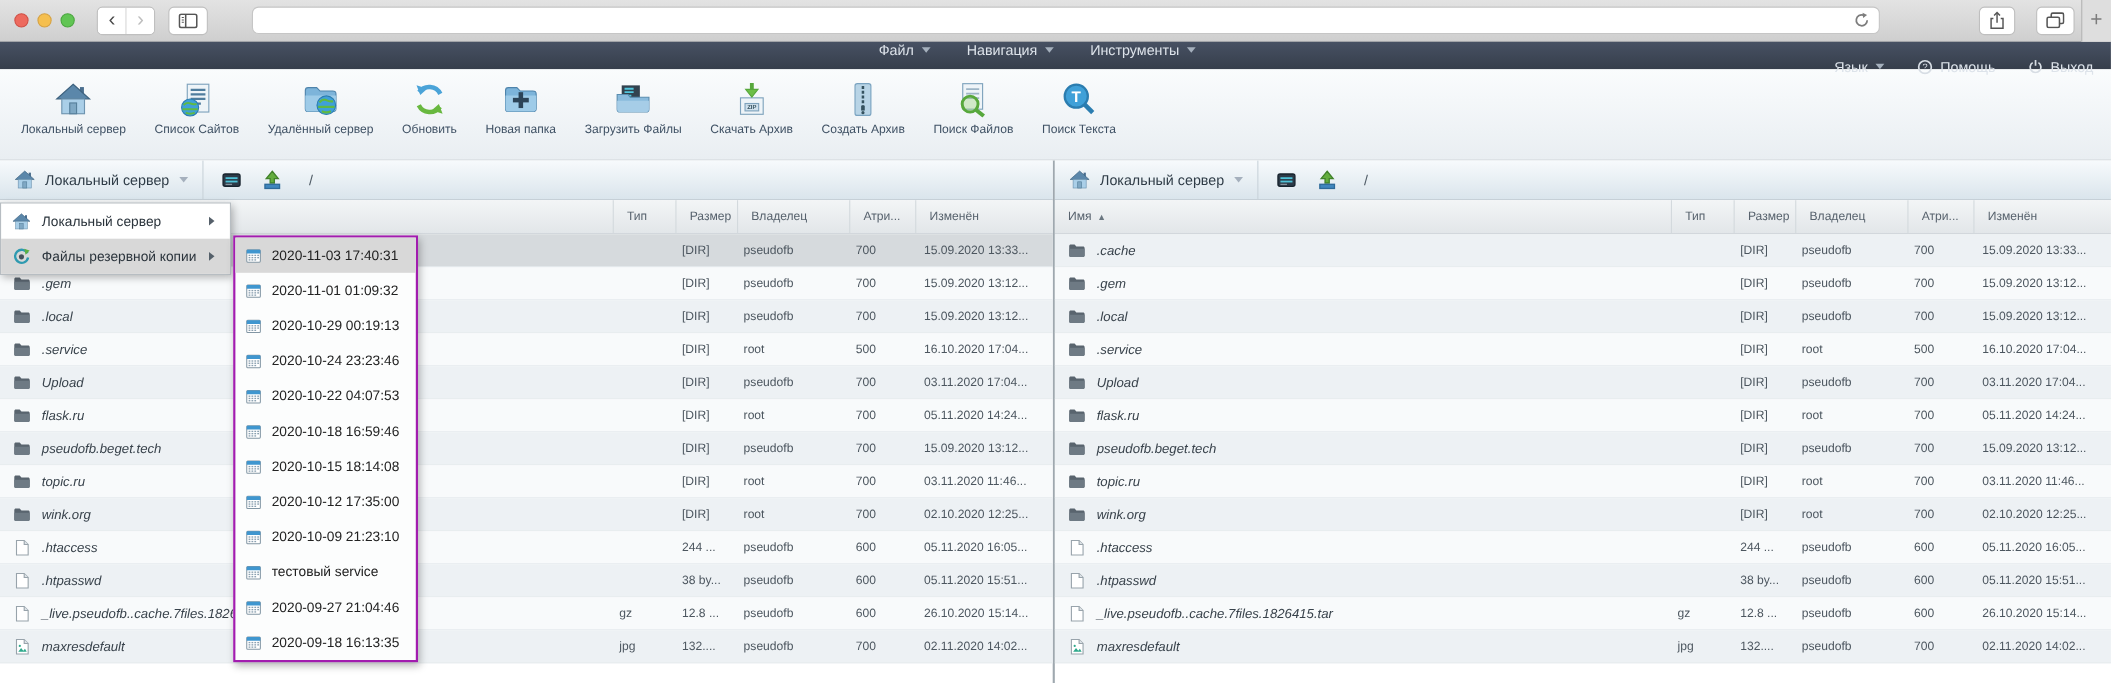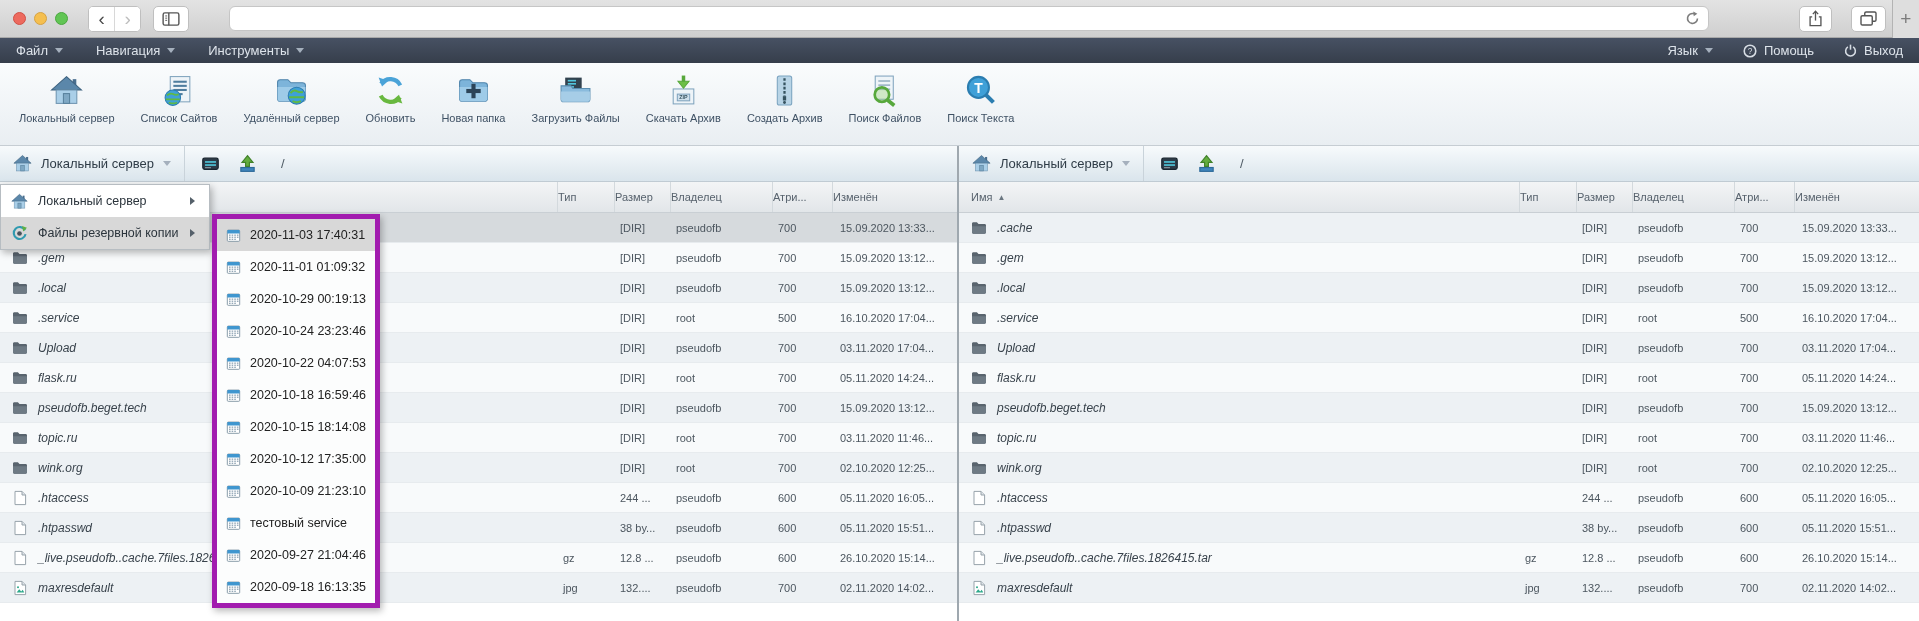--- a/index.html
+++ b/index.html
@@ -21,21 +21,21 @@
   .chromebtn{height:24px;background:#fff;border:1px solid #bfbfbf;border-radius:5px;display:flex;align-items:center;justify-content:center;padding:0 8px;margin-left:12px;}
   .urlbar{margin-left:40px;width:1510px;height:25px;background:#fff;border:1px solid #c6c6c6;border-radius:6px;
           display:flex;align-items:center;box-sizing:border-box;padding:0 8px;}
   .url-text{flex:1;font-size:12px;color:#333;}
   .reload{margin-left:auto;}
   .rightbtns{display:flex;gap:7px;margin-left:78px;}
   .newtab{margin-left:6px;width:27px;height:38px;background:#dedede;border-left:1px solid #b3b3b3;
           display:flex;align-items:center;justify-content:center;color:#7c7c7c;font-size:19px;}
   
   .menubar{height:25px;background:linear-gradient(#475163,#363e4b);display:flex;align-items:center;
-           color:#dde3ea;font-size:13px;padding:0 16px;box-sizing:border-box;}
+           color:#dde3ea;font-size:13px;padding:0 16px;box-sizing:border-box;flex-direction:column;}
   .mb-item{display:flex;align-items:center;gap:7px;margin-right:33px;cursor:default;white-space:nowrap;}
   .mb-right{margin-left:auto;display:flex;align-items:center;}
   .mb-right .mb-item{margin-right:0;margin-left:30px;}
   .caret-down{width:0;height:0;border-left:4px solid transparent;border-right:4px solid transparent;border-top:5px solid #a5b0bd;}
   
   .toolbar{height:83px;background:linear-gradient(#fafcfd,#e9eef2);border-bottom:1px solid #c6cdd3;
            display:flex;align-items:flex-start;padding:9px 0 0 6px;box-sizing:border-box;}
   .tb-item{display:flex;flex-direction:column;align-items:center;padding:0 13px;cursor:default;}
   .tb-icon{height:36px;display:flex;align-items:center;justify-content:center;}
   .tb-label{margin-top:4px;font-size:11px;color:#3f5164;white-space:nowrap;}
@@ -45,39 +45,39 @@
   .pane.left{width:959px;border-right:2px solid #9fa8af;}
   .pane.right{flex:1;}
   .pathbar{height:35px;background:linear-gradient(#f7fafc,#dae5ec);border-bottom:1px solid #c0cbd3;
            display:flex;align-items:center;font-size:13px;color:#2f3c47;}
   .server-dd{display:flex;align-items:center;gap:9px;padding:0 13px;height:100%;border-right:1px solid #c9d3da;cursor:default;}
   .path-tools{display:flex;align-items:center;gap:18px;padding-left:16px;}
   .cur-path{font-size:13px;color:#4d5963;margin-left:6px;}
   .colheader,.row{display:grid;grid-template-columns:1fr 57px 56px 102px 60px 125px;align-items:center;}
   .colheader{height:30px;background:linear-gradient(#f3f5f6,#e2e6e9);border-bottom:1px solid #c9cfd4;
              font-size:11px;color:#57626d;}
-  .ch-cell{height:30px;display:flex;align-items:center;gap:5px;padding:0 0;border-left:1px solid #d3d9dd;
+  .ch-cell{height:30px;display:flex;align-items:center;gap:5px;padding:0 12px;border-left:1px solid #d3d9dd;
            white-space:nowrap;overflow:hidden;box-sizing:border-box;}
   .ch-cell:first-child{border-left:none;padding-left:12px;}
   .sort-arrow{font-size:8px;color:#6a7680;}
   .row{height:29px;font-size:11px;color:#4c565f;border-bottom:1px solid #e7ebee;background:#f8fafb;}
   .row:nth-child(odd){background:#edf1f4;}
   .row.selected{background:#d6dadd;}
   .cell{padding:0 6px;white-space:nowrap;overflow:hidden;}
   .cell.name{display:flex;align-items:center;gap:10px;padding-left:12px;font-size:12px;color:#38424b;font-style:italic;}
   .cell.size{text-align:left;padding-right:14px;}
   .cell.modified{padding-left:8px;}
   
   .server-menu{position:absolute;top:38px;left:0;width:210px;background:#fff;border:1px solid #b7bdc2;
                box-shadow:2px 3px 7px rgba(0,0,0,.28);z-index:20;box-sizing:border-box;}
   .sm-item{height:32px;display:flex;align-items:center;gap:10px;padding:0 10px;font-size:12.5px;color:#2b343c;cursor:default;}
   .sm-item.active{background:#d8d8d8;}
   .caret-right{width:0;height:0;border-top:4px solid transparent;border-bottom:4px solid transparent;
                border-left:5px solid #55606a;margin-left:auto;margin-right:4px;}
-  .backup-menu{position:absolute;top:68px;left:212px;width:168px;background:#fcfdfd;border:5px solid #a21caf;
+  .backup-menu{position:absolute;top:68px;left:212px;width:168px;background:#fcfdfd;border:2px solid #a21caf;
                box-shadow:2px 3px 7px rgba(0,0,0,.28);z-index:21;box-sizing:border-box;}
   .bm-item{height:32px;display:flex;align-items:center;gap:9px;padding:0 9px;font-size:12.5px;color:#222;cursor:default;white-space:nowrap;}
   .bm-item.active{background:#d8d8d8;}
 </style>
 </head>
 <body>
 
 <div class="chrome">
   <div class="lights">
     <span class="light r"></span>

